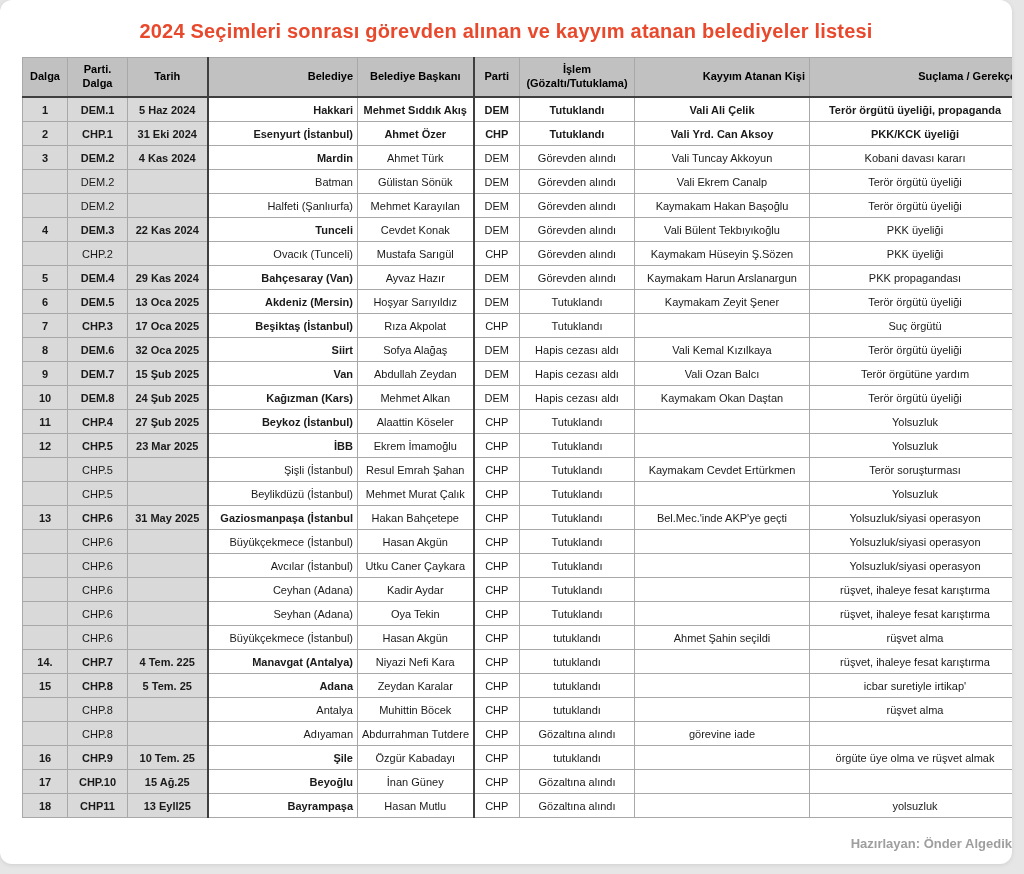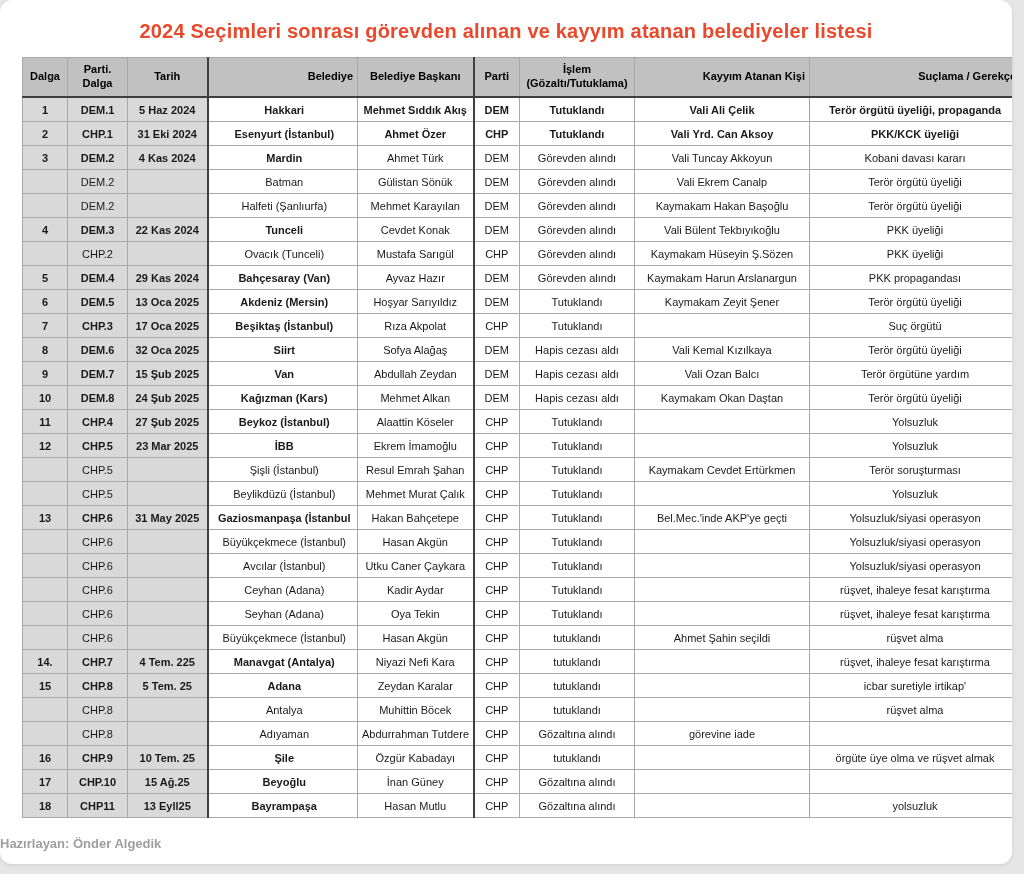--- a/index.html
+++ b/index.html
@@ -51,27 +51,27 @@
   td{
     height:23px;
     text-align:center;
     white-space:nowrap;
     padding:0 4px;
     color:#1a1a1a;
   }
   td.c-dalga,td.c-pdalga,td.c-tarih{background:#d9d9d9;}
   th.c-belediye,td.c-belediye{border-left:2px solid #3f3f3f;}
   th.c-parti,td.c-parti{border-left:2px solid #3f3f3f;}
-  td.c-belediye{text-align:center;padding-left:7px;}
+  td.c-belediye{text-align:right;padding-left:7px;}
   th.c-belediye,th.c-kayyim,th.c-suclama{text-align:right;padding-left:19px;}
   tr.all td{font-weight:bold;}
   tr.lead td.c-dalga,tr.lead td.c-pdalga,tr.lead td.c-tarih,tr.lead td.c-belediye{font-weight:bold;}
   .footer{
     margin-top:18px;
-    text-align:left;
+    text-align:right;
     font-size:13px;
     font-weight:bold;
     color:#9e9e9e;
   }
 </style>
 </head>
 <body>
 
 <div class="card">
   <div class="page-title">2024 Seçimleri sonrası görevden alınan ve kayyım atanan belediyeler listesi</div>

